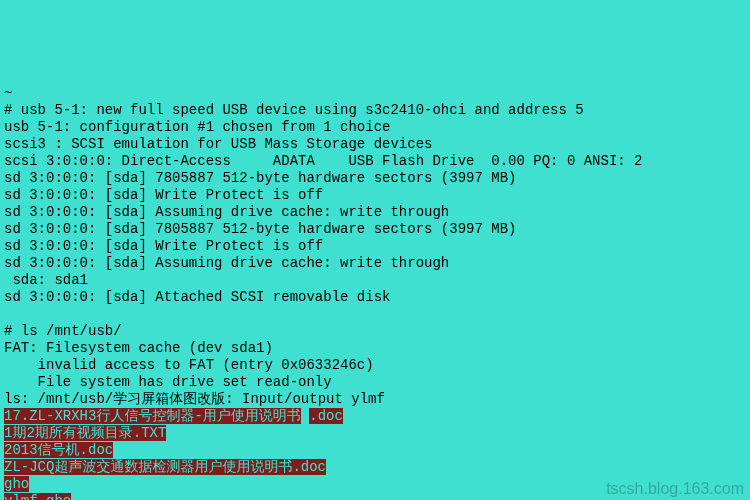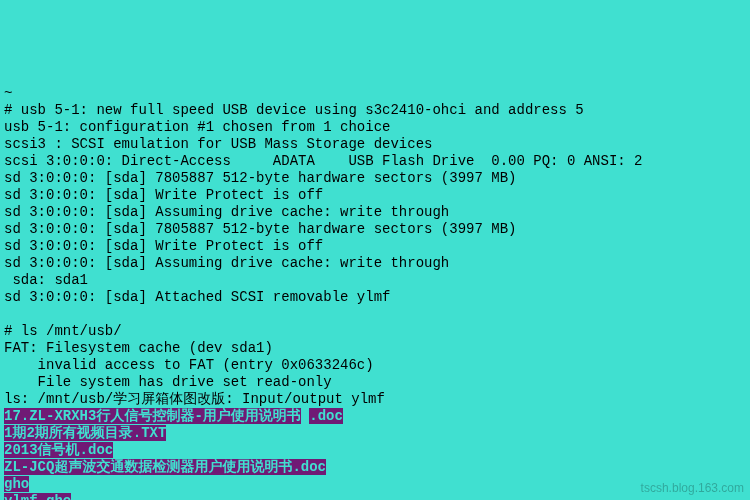--- a/index.html
+++ b/index.html
@@ -13,30 +13,30 @@
     width: 750px;
     height: 500px;
     overflow: hidden;
     position: relative;
     white-space: pre;
   }
   .term {
     padding: 0 4px;
   }
   .inv {
-    background: #701a75;
+    background: #7f1d1d;
     color: #40e0d0;
-    font-weight: bold;
+    font-weight: normal;
   }
   .watermark {
     position: absolute;
     bottom: 3px;
     right: 6px;
     color: rgba(0,0,0,0.25);
-    font-size: 12px;
+    font-size: 16px;
     font-family: sans-serif;
   }
 </style>
 </head>
 <body>
 
 
 
 <div class="term">
 <span>~</span>
@@ -44,21 +44,21 @@
 <span>usb 5-1: configuration #1 chosen from 1 choice</span>
 <span>scsi3 : SCSI emulation for USB Mass Storage devices</span>
 <span>scsi 3:0:0:0: Direct-Access     ADATA    USB Flash Drive  0.00 PQ: 0 ANSI: 2</span>
 <span>sd 3:0:0:0: [sda] 7805887 512-byte hardware sectors (3997 MB)</span>
 <span>sd 3:0:0:0: [sda] Write Protect is off</span>
 <span>sd 3:0:0:0: [sda] Assuming drive cache: write through</span>
 <span>sd 3:0:0:0: [sda] 7805887 512-byte hardware sectors (3997 MB)</span>
 <span>sd 3:0:0:0: [sda] Write Protect is off</span>
 <span>sd 3:0:0:0: [sda] Assuming drive cache: write through</span>
 <span> sda: sda1</span>
-<span>sd 3:0:0:0: [sda] Attached SCSI removable ylmf</span>
+<span>sd 3:0:0:0: [sda] Attached SCSI removable disk</span>
 <span></span>
 <span># ls /mnt/usb/</span>
 <span>FAT: Filesystem cache (dev sda1)</span>
 <span>    invalid access to FAT (entry 0x0633246c)</span>
 <span>    File system has drive set read-only</span>
 <span>ls: /mnt/usb/学习屏箱体图改版: Input/output ylmf</span>
 <span class="inv">17.ZL-XRXH3行人信号控制器-用户使用说明书</span><span> </span><span class="inv">.doc</span>
 <span class="inv">1期2期所有视频目录.TXT</span>
 <span class="inv">2013信号机.doc</span>
 <span class="inv">ZL-JCQ超声波交通数据检测器用户使用说明书.doc</span>

